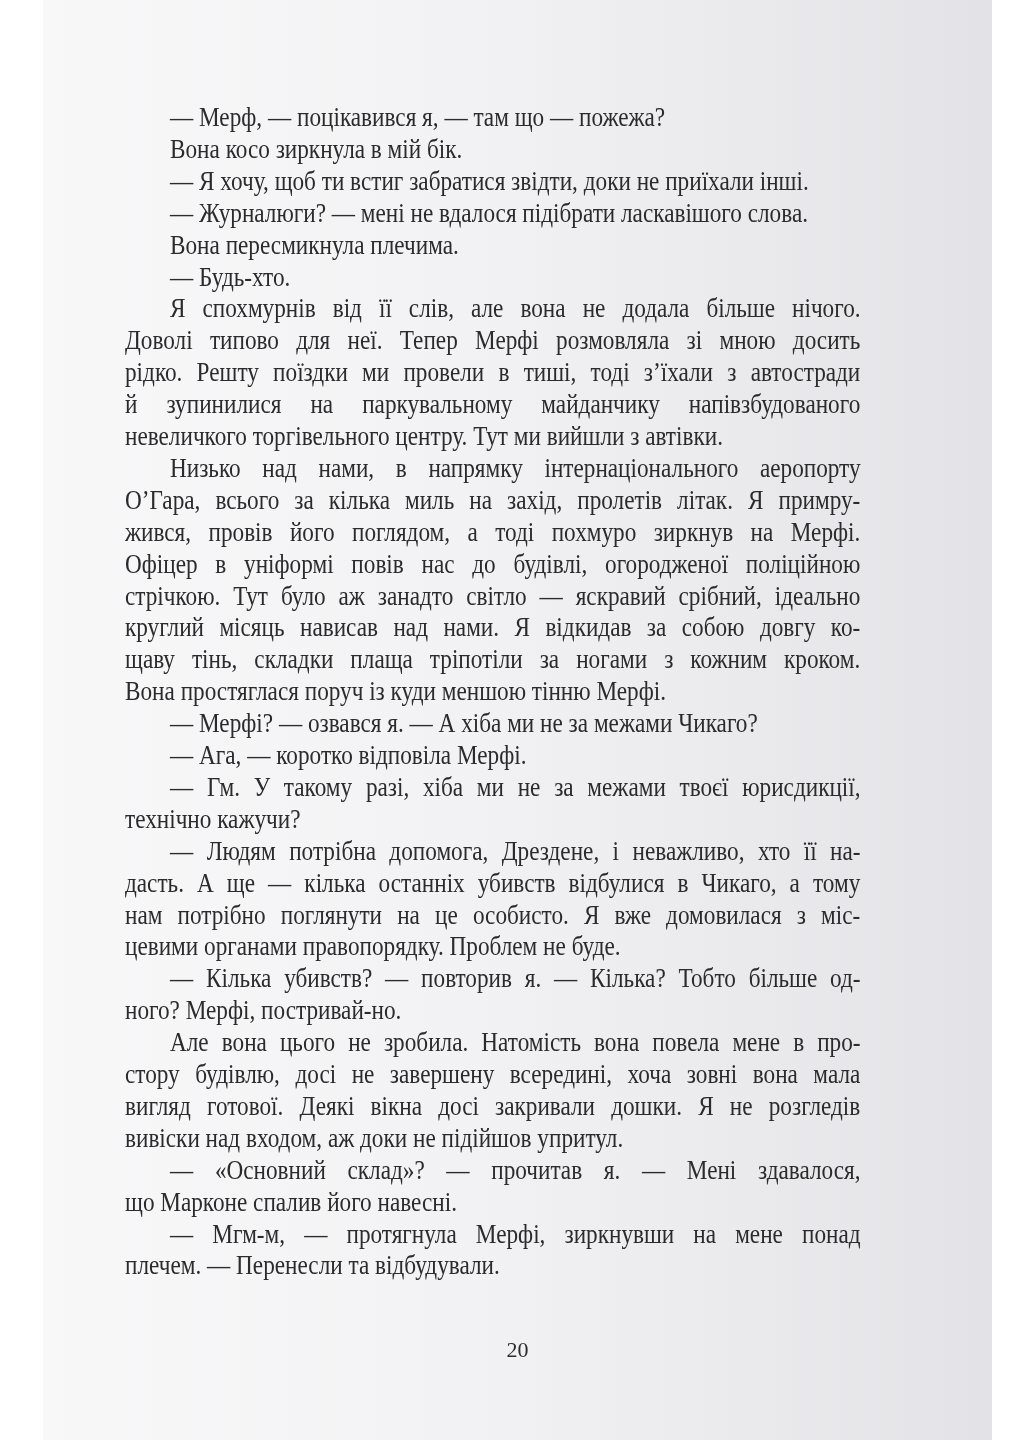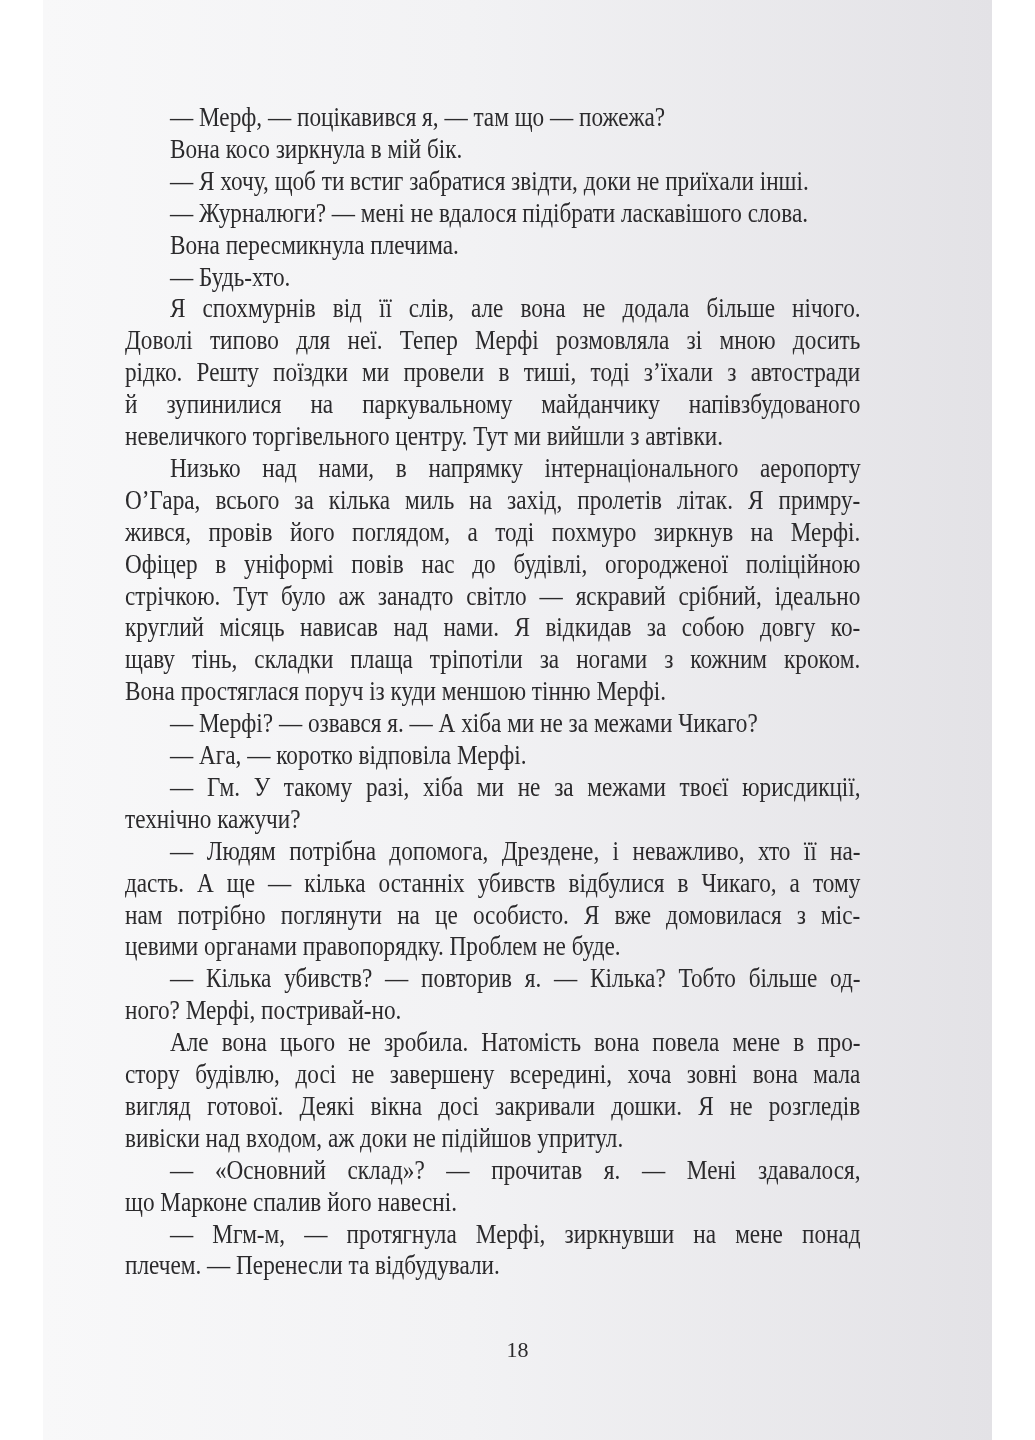--- a/index.html
+++ b/index.html
@@ -67,13 +67,13 @@
     <div class="line" style="top: 994.2px;">ного? Мерфі, постривай-но.</div>
     <div class="line indent justify" style="top: 1026.1px;">Але вона цього не зробила. Натомість вона повела мене в про-</div>
     <div class="line justify" style="top: 1058px;">стору будівлю, досі не завершену всередині, хоча зовні вона мала</div>
     <div class="line justify" style="top: 1089.9px;">вигляд готової. Деякі вікна досі закривали дошки. Я не розгледів</div>
     <div class="line" style="top: 1121.8px;">вивіски над входом, аж доки не підійшов упритул.</div>
     <div class="line indent justify" style="top: 1153.7px;">— «Основний склад»? — прочитав я. — Мені здавалося,</div>
     <div class="line" style="top: 1185.6px;">що Марконе спалив його навесні.</div>
     <div class="line indent justify" style="top: 1217.5px;">— Мгм-м, — протягнула Мерфі, зиркнувши на мене понад</div>
     <div class="line" style="top: 1249.4px;">плечем. — Перенесли та відбудували.</div>
   </div>
-<div class="page-number">18</div>
+<div class="page-number">20</div>
 
 </body></html>

